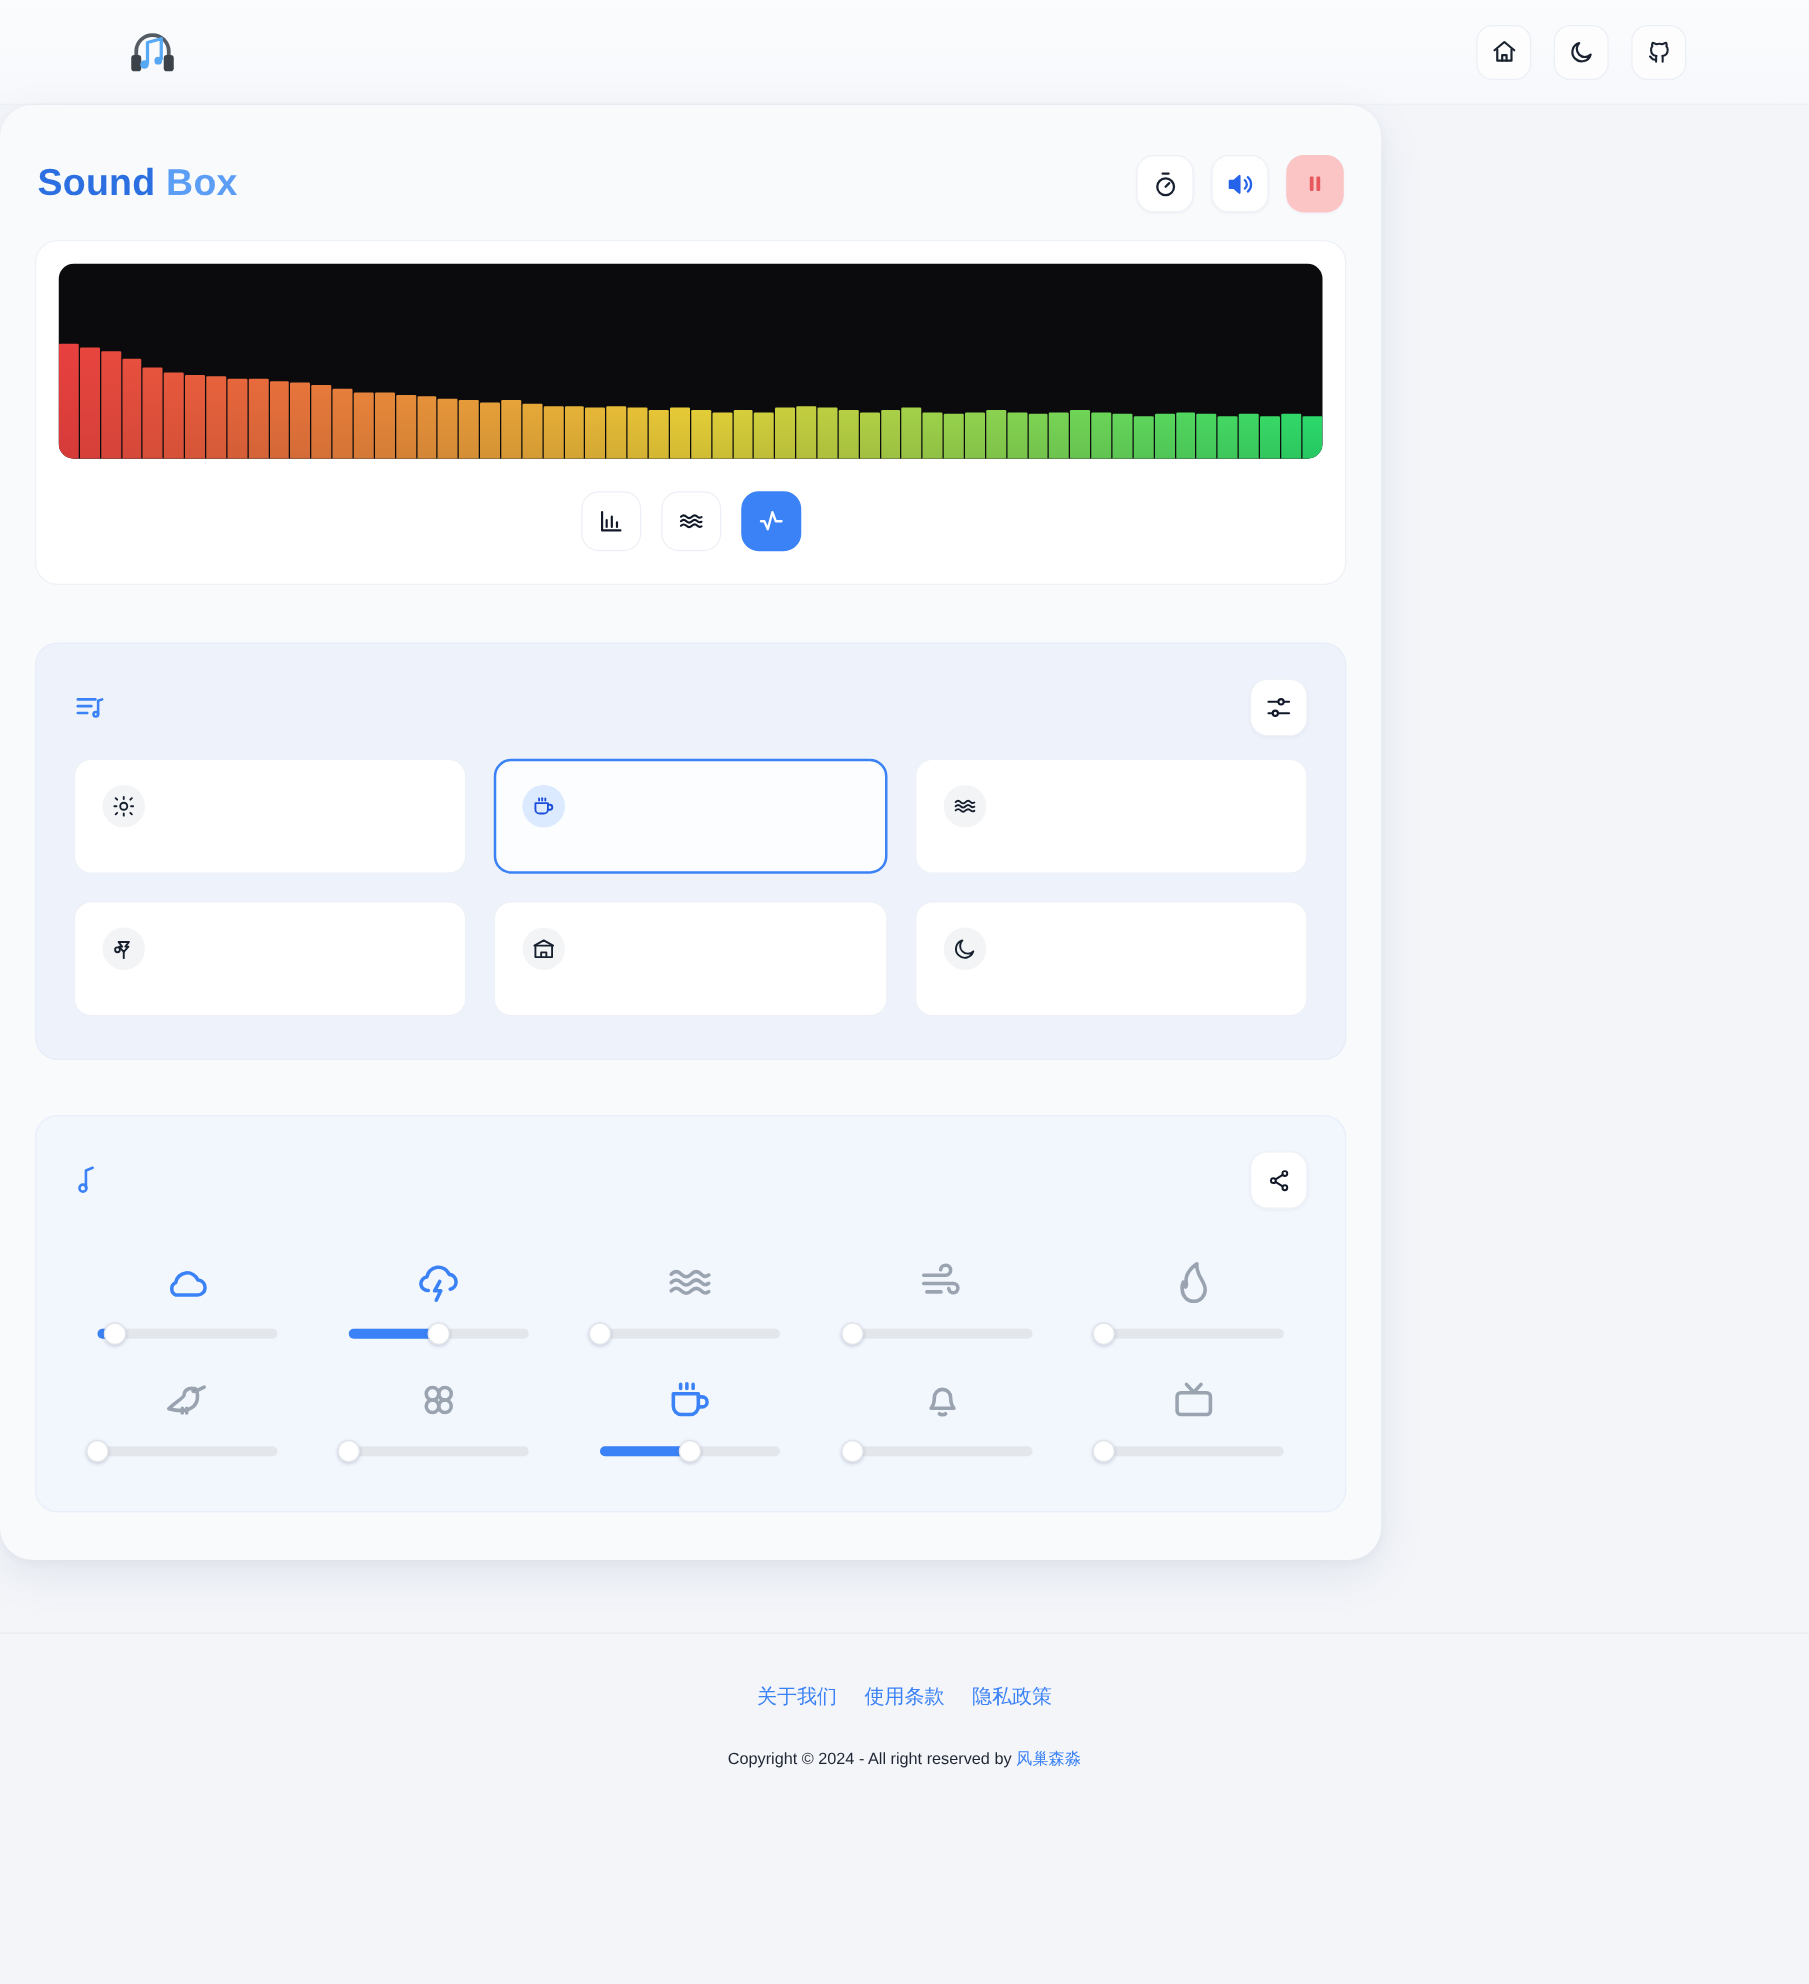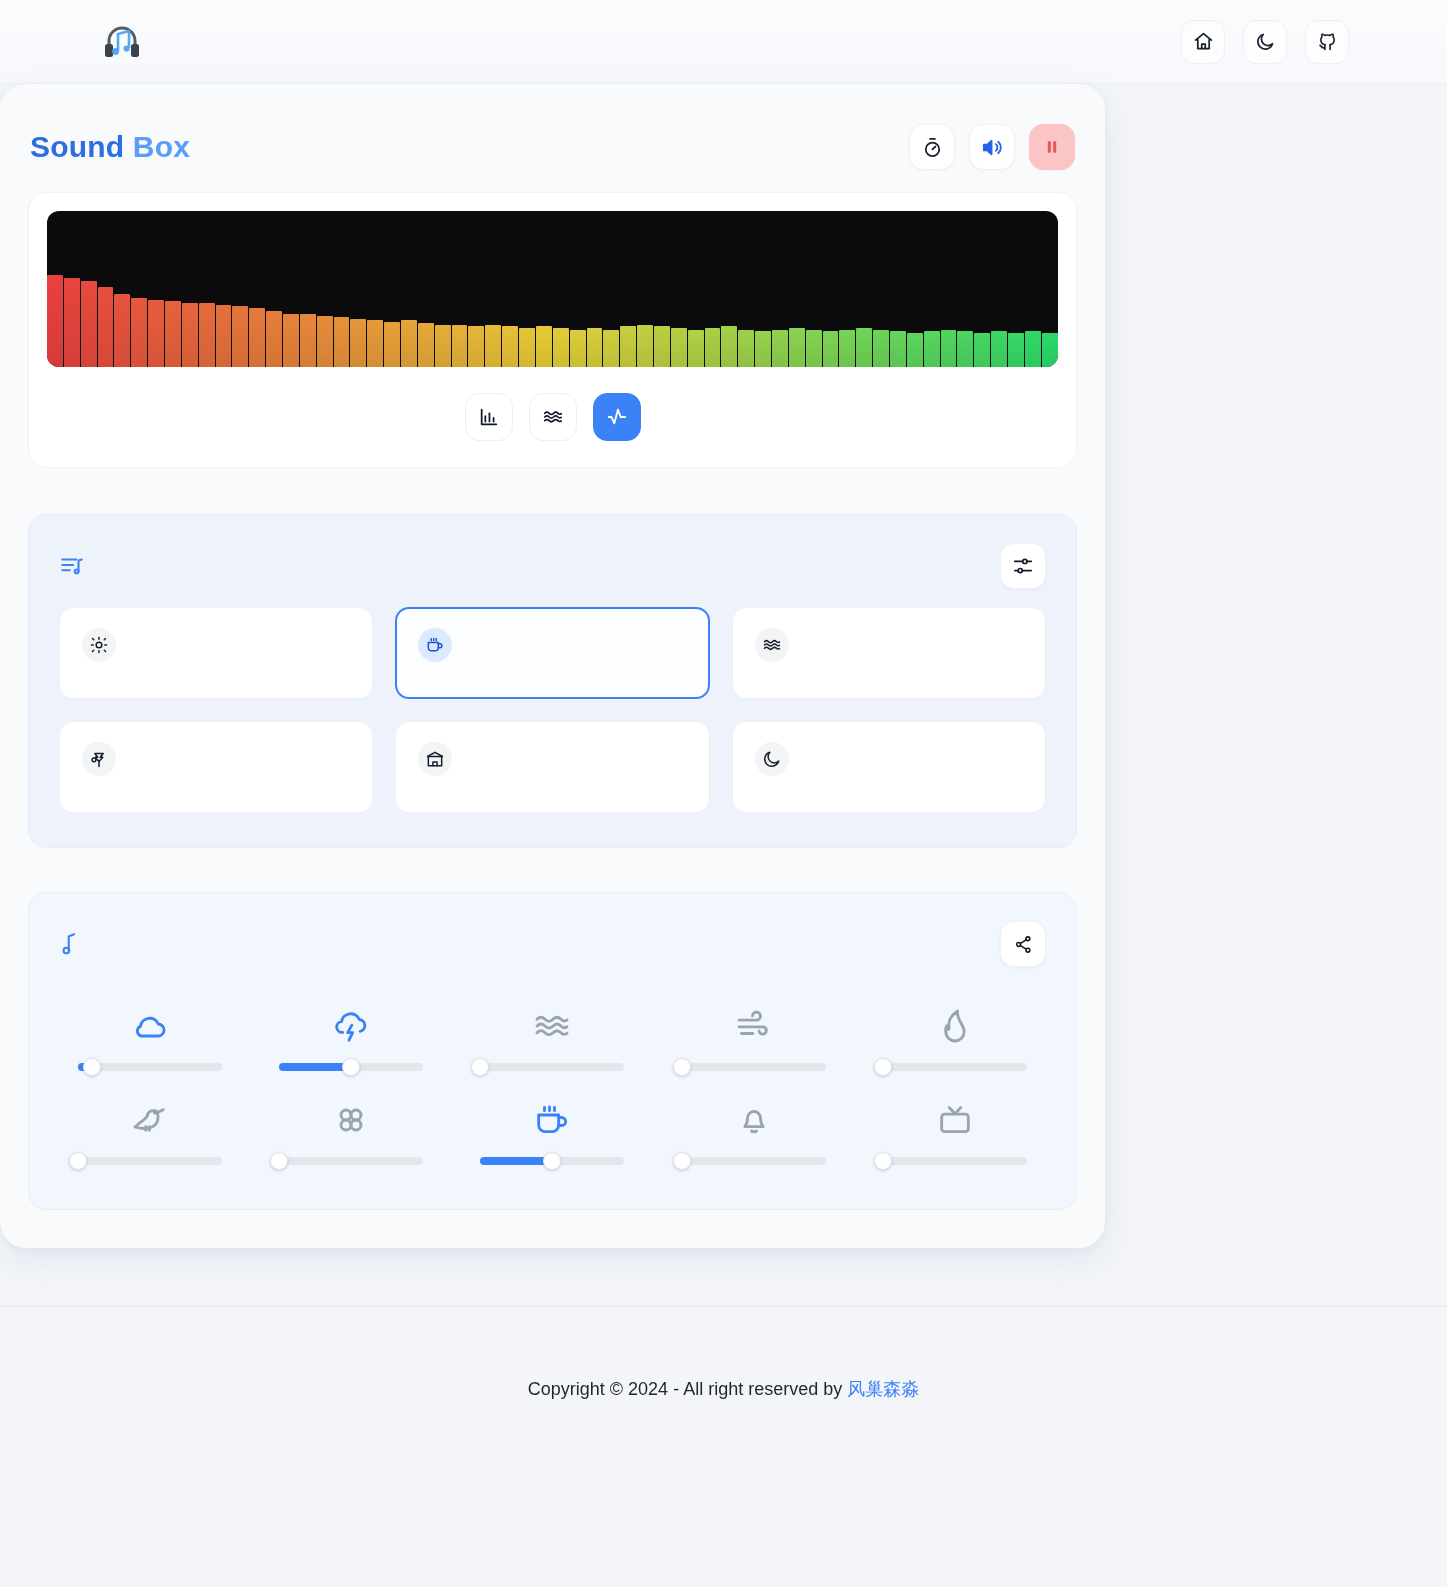--- a/index.html
+++ b/index.html
@@ -170,21 +170,21 @@
   
   .footer {
     margin-top: 58px;
     border-top: 1px solid #e6eaf0;
     padding: 40px 0 46px 0;
     text-align:center;
     background:#f3f5f9;
   }
   .footer-links { display:flex; justify-content:center; gap:22px; }
   .footer-links a { color:#3b82f6; text-decoration:none; font-size:16px; cursor:pointer; }
-  .copyright { margin-top: 30px; font-size:18px; color:#1f2633; }
+  .copyright { margin-top: 30px; font-size:13px; color:#1f2633; }
   .copyright .author { color:#3b82f6; }
 </style>
 </head>
 <body>
 
 <div class="navbar">
   <div class="logo-wrap">
     <svg width="48" height="48" viewBox="0 0 48 48">
       <path d="M11 28 V23 A13 13 0 0 1 37 23 V28" fill="none" stroke="#555b63" stroke-width="3" stroke-linecap="round"></path>
       <rect x="7" y="26" width="8" height="13" rx="2.5" fill="#3c4249"></rect>
@@ -579,16 +579,21 @@
               <div class="knob" style="left:0%"></div>
             </div>
           </div>
         </div>
     </div>
 
   </div>
 </div>
 
 <div class="footer">
+  <div class="footer-links" id="footer-links">
+      <a>关于我们</a>
+      <a>使用条款</a>
+      <a>隐私政策</a>
+    </div>
   <div class="copyright">
     <span>Copyright © 2024 - All right reserved by </span><span class="author">风巢森淼</span>
   </div>
 </div>
 
 </body></html>

